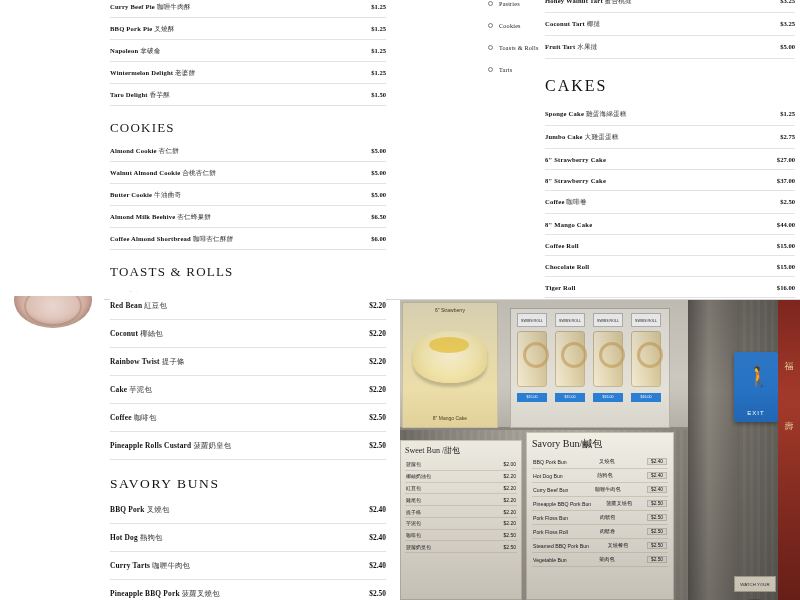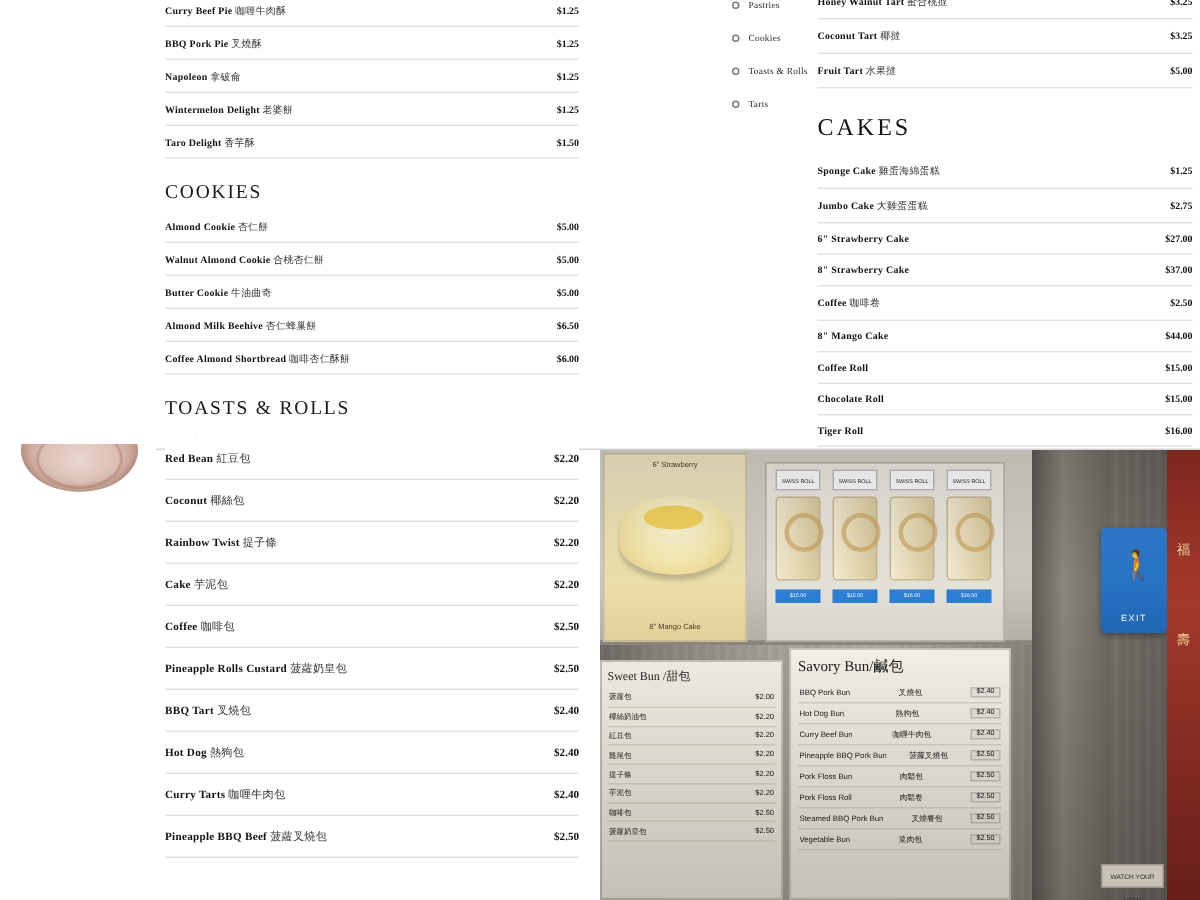--- a/index.html
+++ b/index.html
@@ -465,35 +465,36 @@
         </div>
         <div class="item-row">
           <span class="item-name"><span>Coffee</span><span class="cn"> 咖啡包</span></span>
           <span class="item-price">$2.50</span>
         </div>
         <div class="item-row">
           <span class="item-name"><span>Pineapple Rolls Custard</span><span class="cn"> 菠蘿奶皇包</span></span>
           <span class="item-price">$2.50</span>
         </div>
       </div>
+    <div class="savory-heading">SAVORY BUNS</div>
     <div id="lower-savory">
         <div class="item-row">
-          <span class="item-name"><span>BBQ Tart</span><span class="cn"> 叉燒包</span></span>
+          <span class="item-name"><span>BBQ Pork</span><span class="cn"> 叉燒包</span></span>
           <span class="item-price">$2.40</span>
         </div>
         <div class="item-row">
           <span class="item-name"><span>Hot Dog</span><span class="cn"> 熱狗包</span></span>
           <span class="item-price">$2.40</span>
         </div>
         <div class="item-row">
           <span class="item-name"><span>Curry Tarts</span><span class="cn"> 咖喱牛肉包</span></span>
           <span class="item-price">$2.40</span>
         </div>
         <div class="item-row">
-          <span class="item-name"><span>Pineapple BBQ Beef</span><span class="cn"> 菠蘿叉燒包</span></span>
+          <span class="item-name"><span>Pineapple BBQ Pork</span><span class="cn"> 菠蘿叉燒包</span></span>
           <span class="item-price">$2.50</span>
         </div>
       </div>
   </div>
 
   <div id="photo">
     <div class="wall"></div>
     <div class="wall-tex"></div>
 
     <div class="shelf-top">

